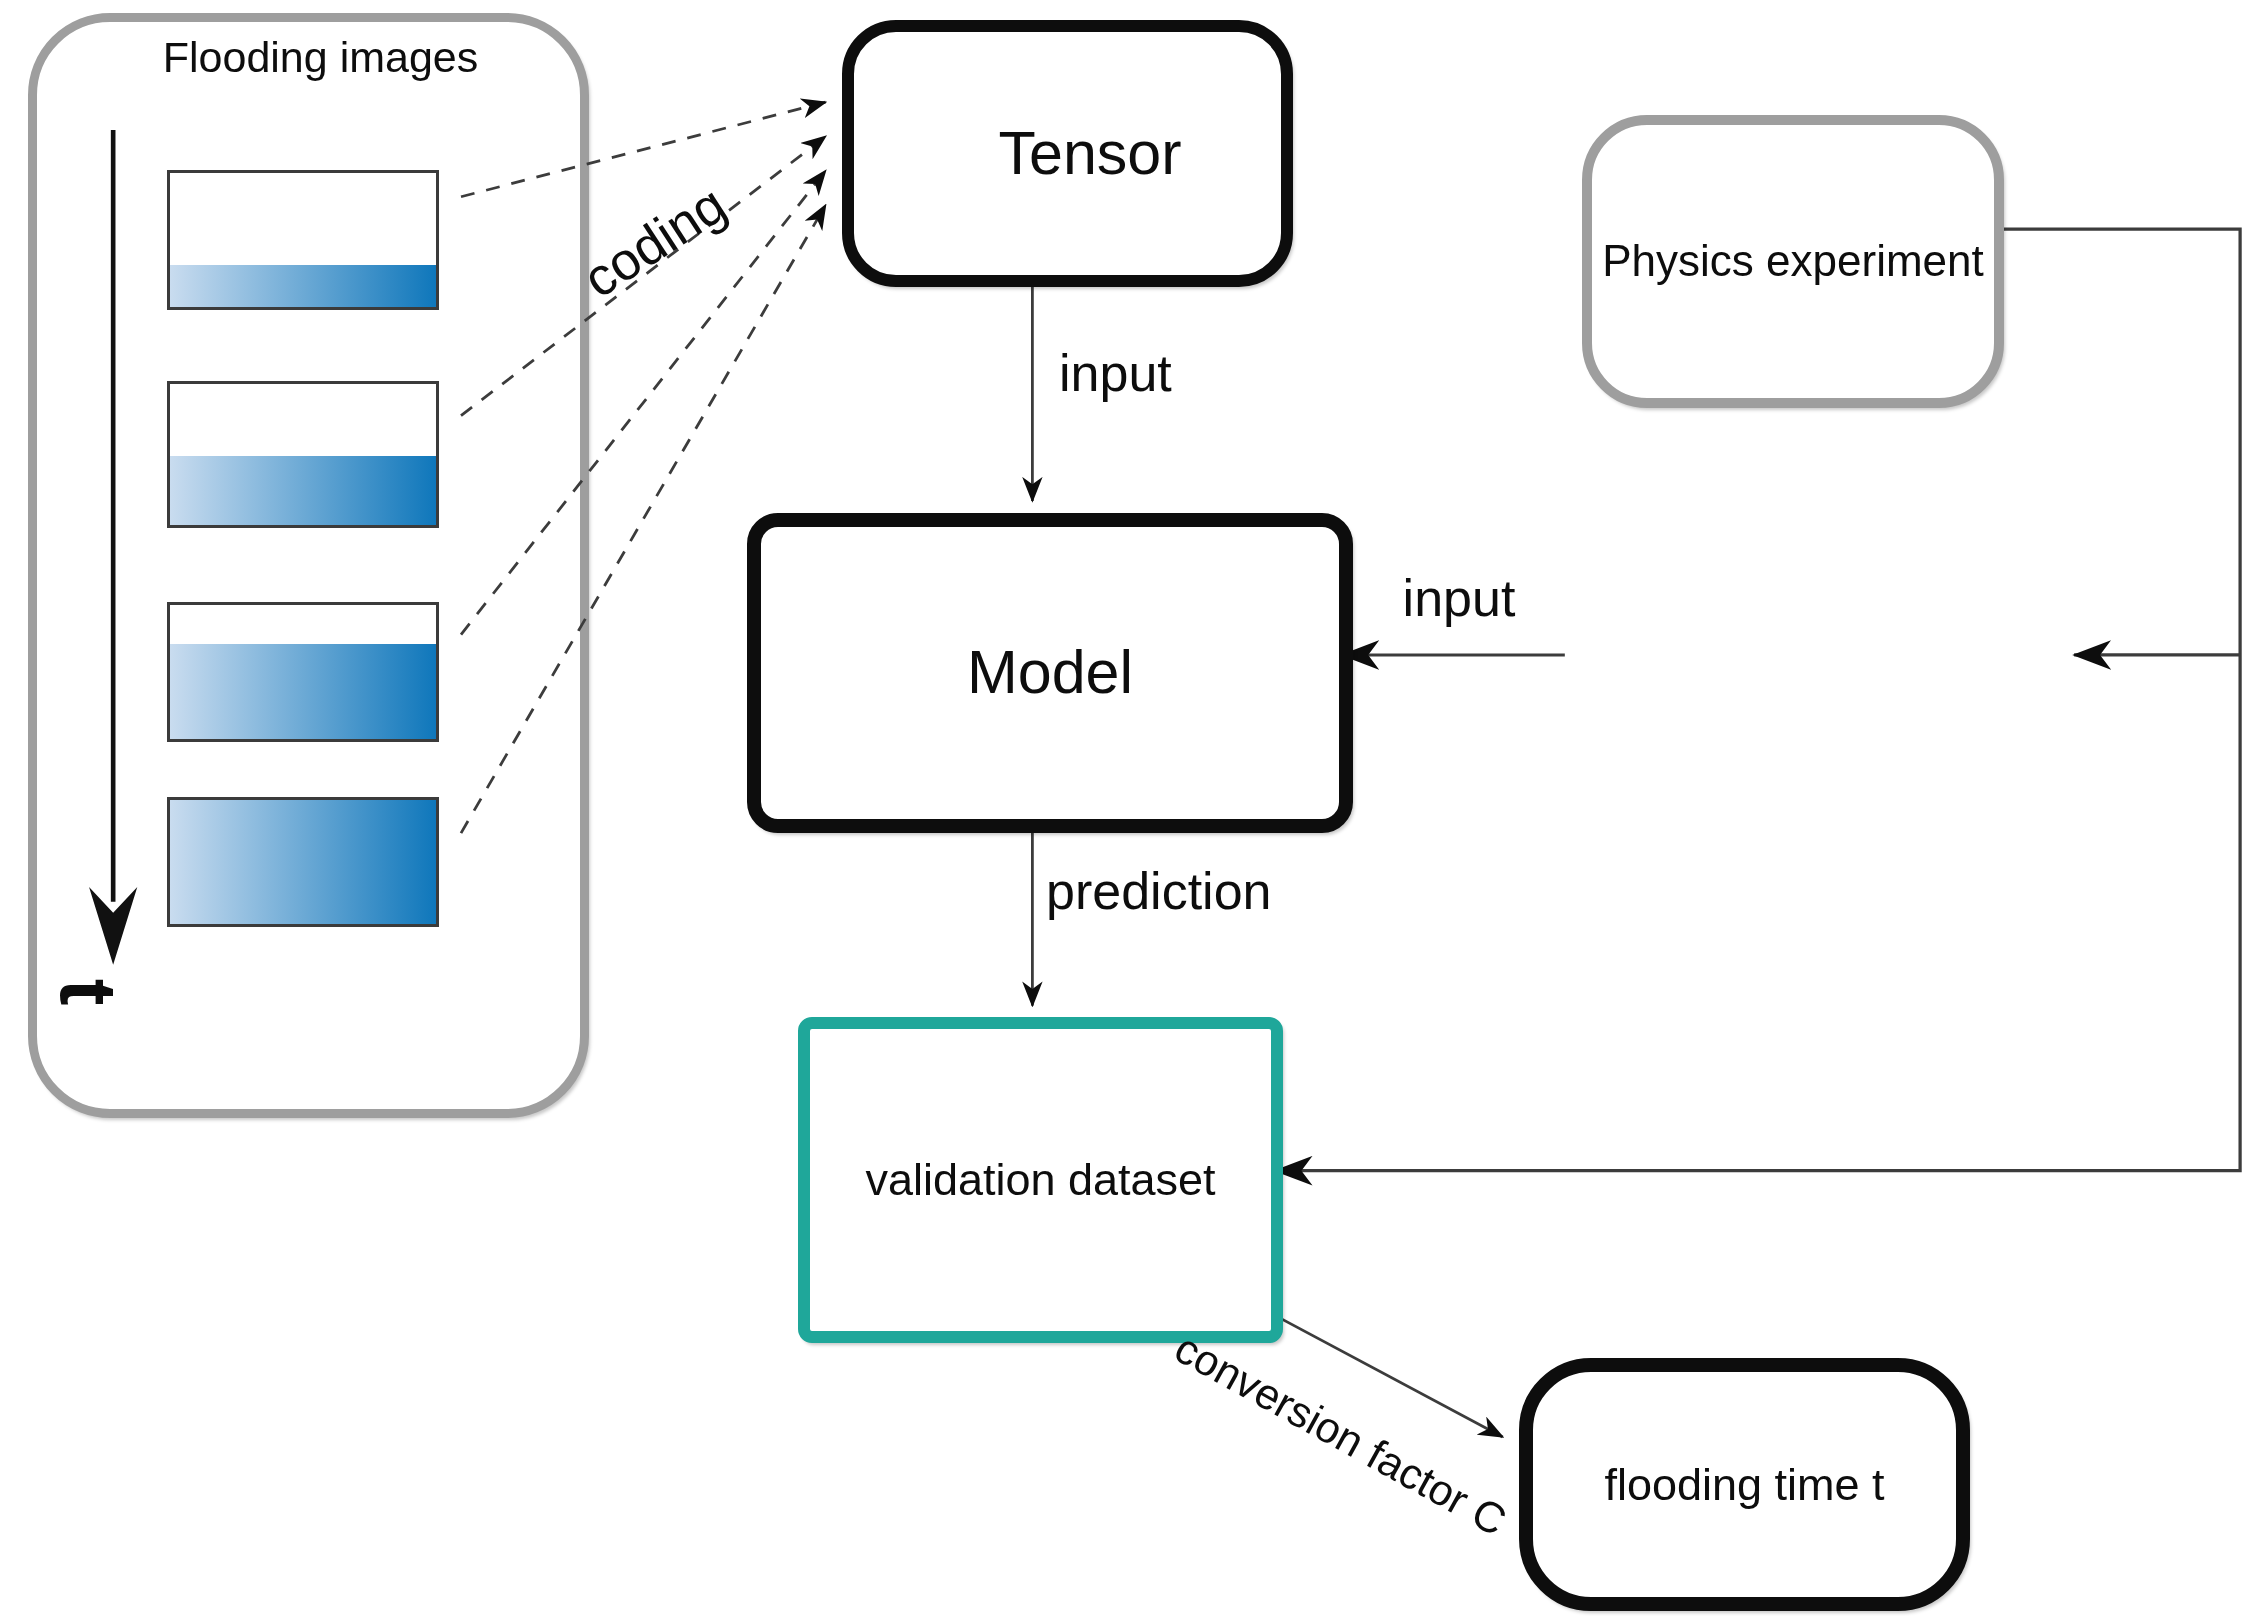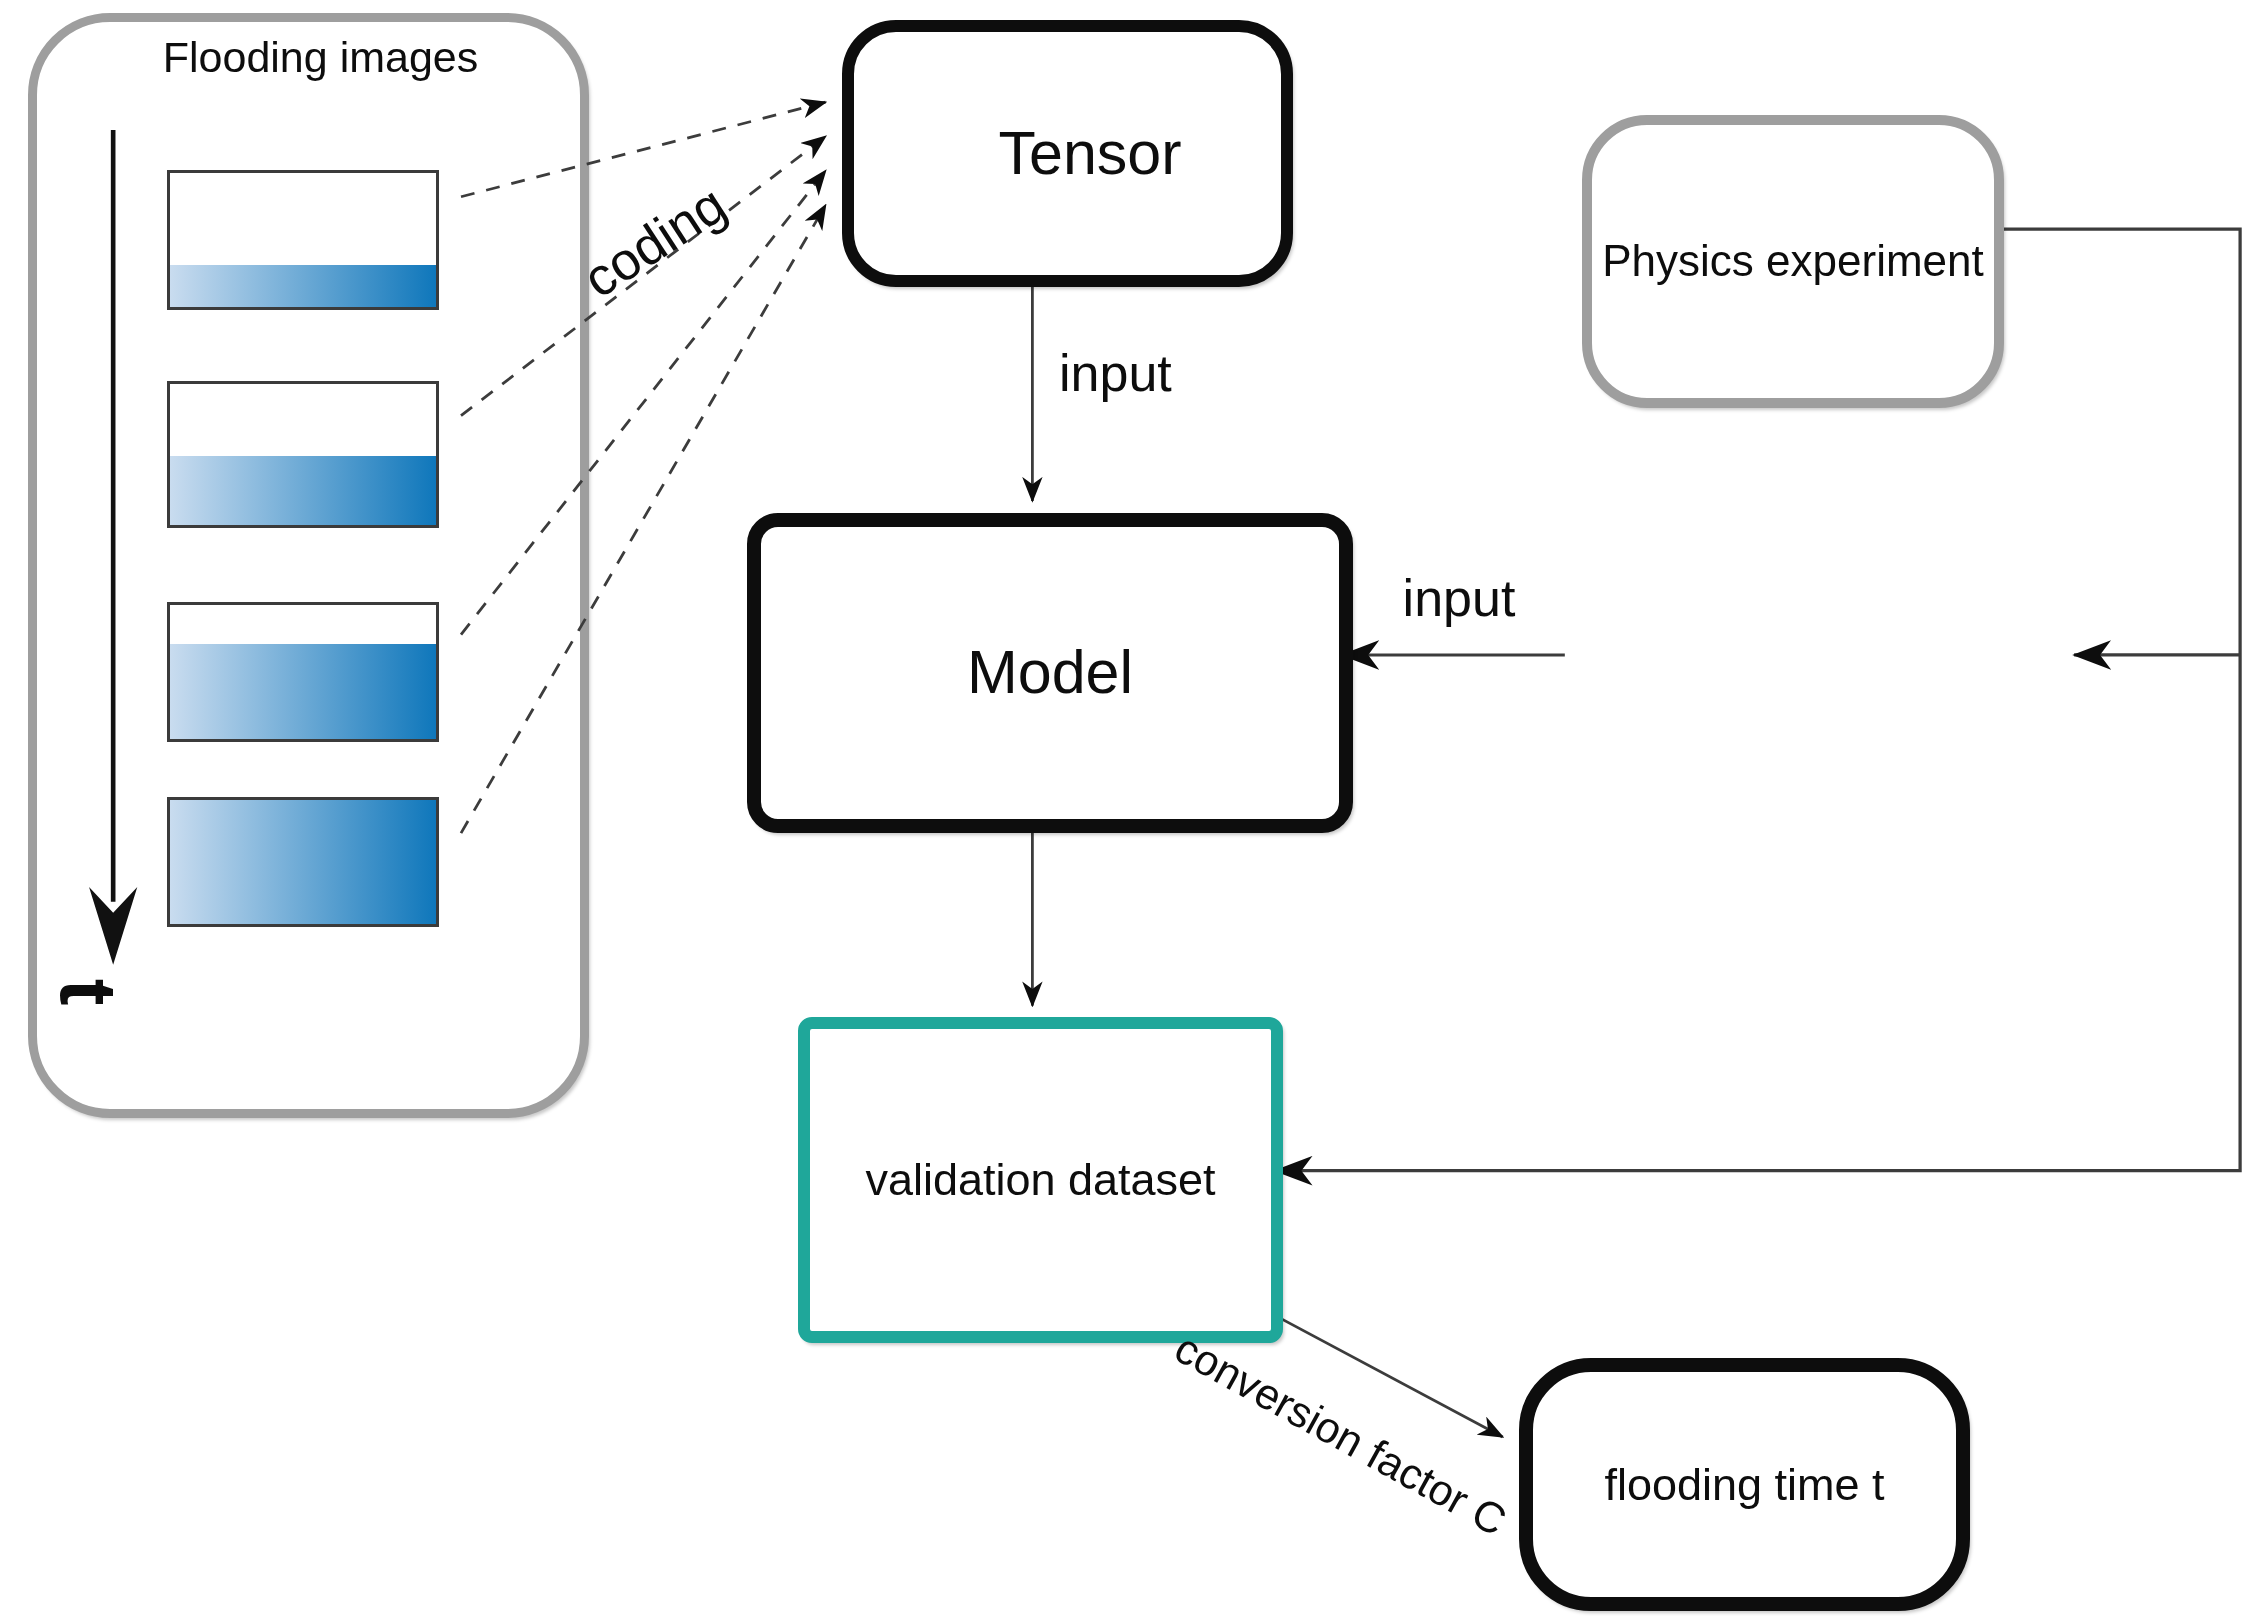--- a/index.html
+++ b/index.html
@@ -144,16 +144,17 @@
     <span class="lbl">validation dataset</span>
   </div>
 
   <div class="node floodingtime">
     <span class="lbl">flooding time t</span>
   </div>
 
   <div class="edge-label lab-coding">coding</div>
   <div class="edge-label lab-input">input</div>
   <div class="edge-label lab-train">input</div>
+  <div class="edge-label lab-prediction">prediction</div>
   <div class="edge-label lab-conversion">conversion factor C</div>
 
 </div>
 
 
 </body></html>

